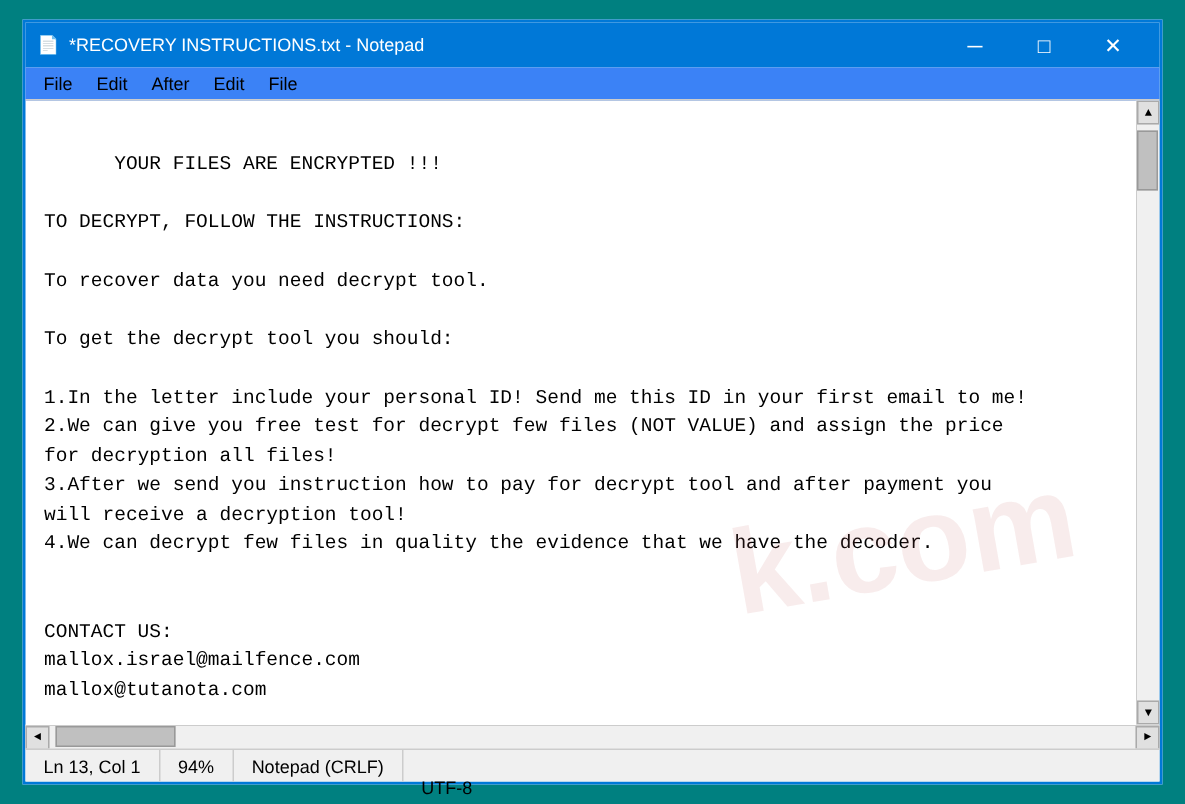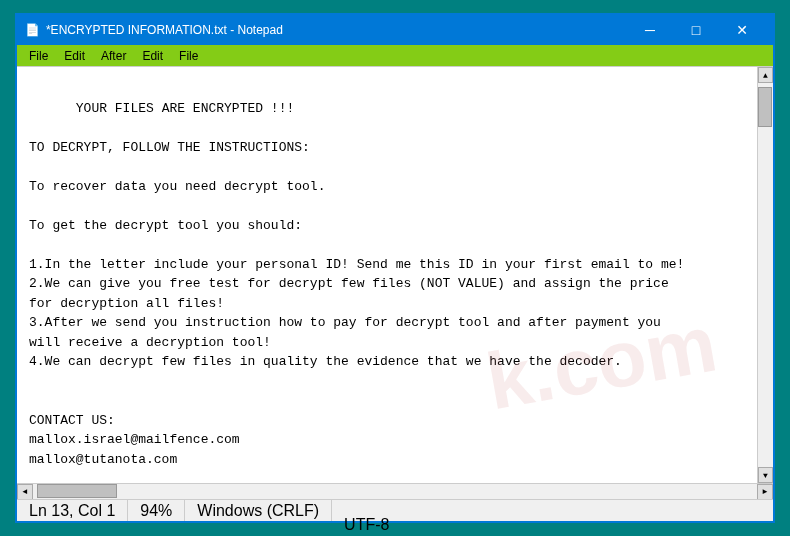--- a/index.html
+++ b/index.html
@@ -62,21 +62,21 @@
       color: #fff;
       font-size: 14px;
       cursor: pointer;
       display: flex;
       align-items: center;
       justify-content: center;
       font-family: 'Segoe UI', Arial, sans-serif;
     }
 
     .menu-bar {
-      background: #84cc16;
+      background: #3b82f6;
       height: 22px;
       display: flex;
       align-items: center;
       padding: 0 4px;
       border-bottom: 1px solid #ccc;
       flex-shrink: 0;
     }
 
     .menu-item {
       padding: 2px 8px;
@@ -158,21 +158,21 @@
 
     .status-bar {
       height: 22px;
       background: #f0f0f0;
       border-top: 1px solid #ccc;
       display: flex;
       align-items: center;
       padding: 0;
       flex-shrink: 0;
       font-family: 'Segoe UI', Arial, sans-serif;
-      font-size: 16px;
+      font-size: 12px;
     }
 
     .status-section {
       padding: 0 12px;
       border-right: 1px solid #ccc;
       height: 100%;
       display: flex;
       align-items: center;
     }
 
@@ -220,21 +220,21 @@
     }
   </style>
 </head>
 <body>
 
 <div class="window">
 
   <div class="title-bar">
     <div class="title-bar-text">
       <span>📄</span>
-      <span>*ENCRYPTED INFORMATION.txt - Notepad</span>
+      <span>*RECOVERY INSTRUCTIONS.txt - Notepad</span>
     </div>
     <div class="title-bar-controls">
       <button class="title-btn">─</button>
       <button class="title-btn">□</button>
       <button class="title-btn close-btn">✕</button>
     </div>
   </div>
 
   <div class="menu-bar">
     <span class="menu-item">File</span>
@@ -298,19 +298,19 @@
   </div>
 
   <div class="status-bar">
     <div class="status-section">
       <span>Ln 13, Col 1</span>
     </div>
     <div class="status-section">
       <span>94%</span>
     </div>
     <div class="status-section">
-      <span>Windows (CRLF)</span>
+      <span>Notepad (CRLF)</span>
     </div>
     <div class="status-section">
       <span>UTF-8</span>
     </div>
   </div>
 </div>
 
 </body></html>

